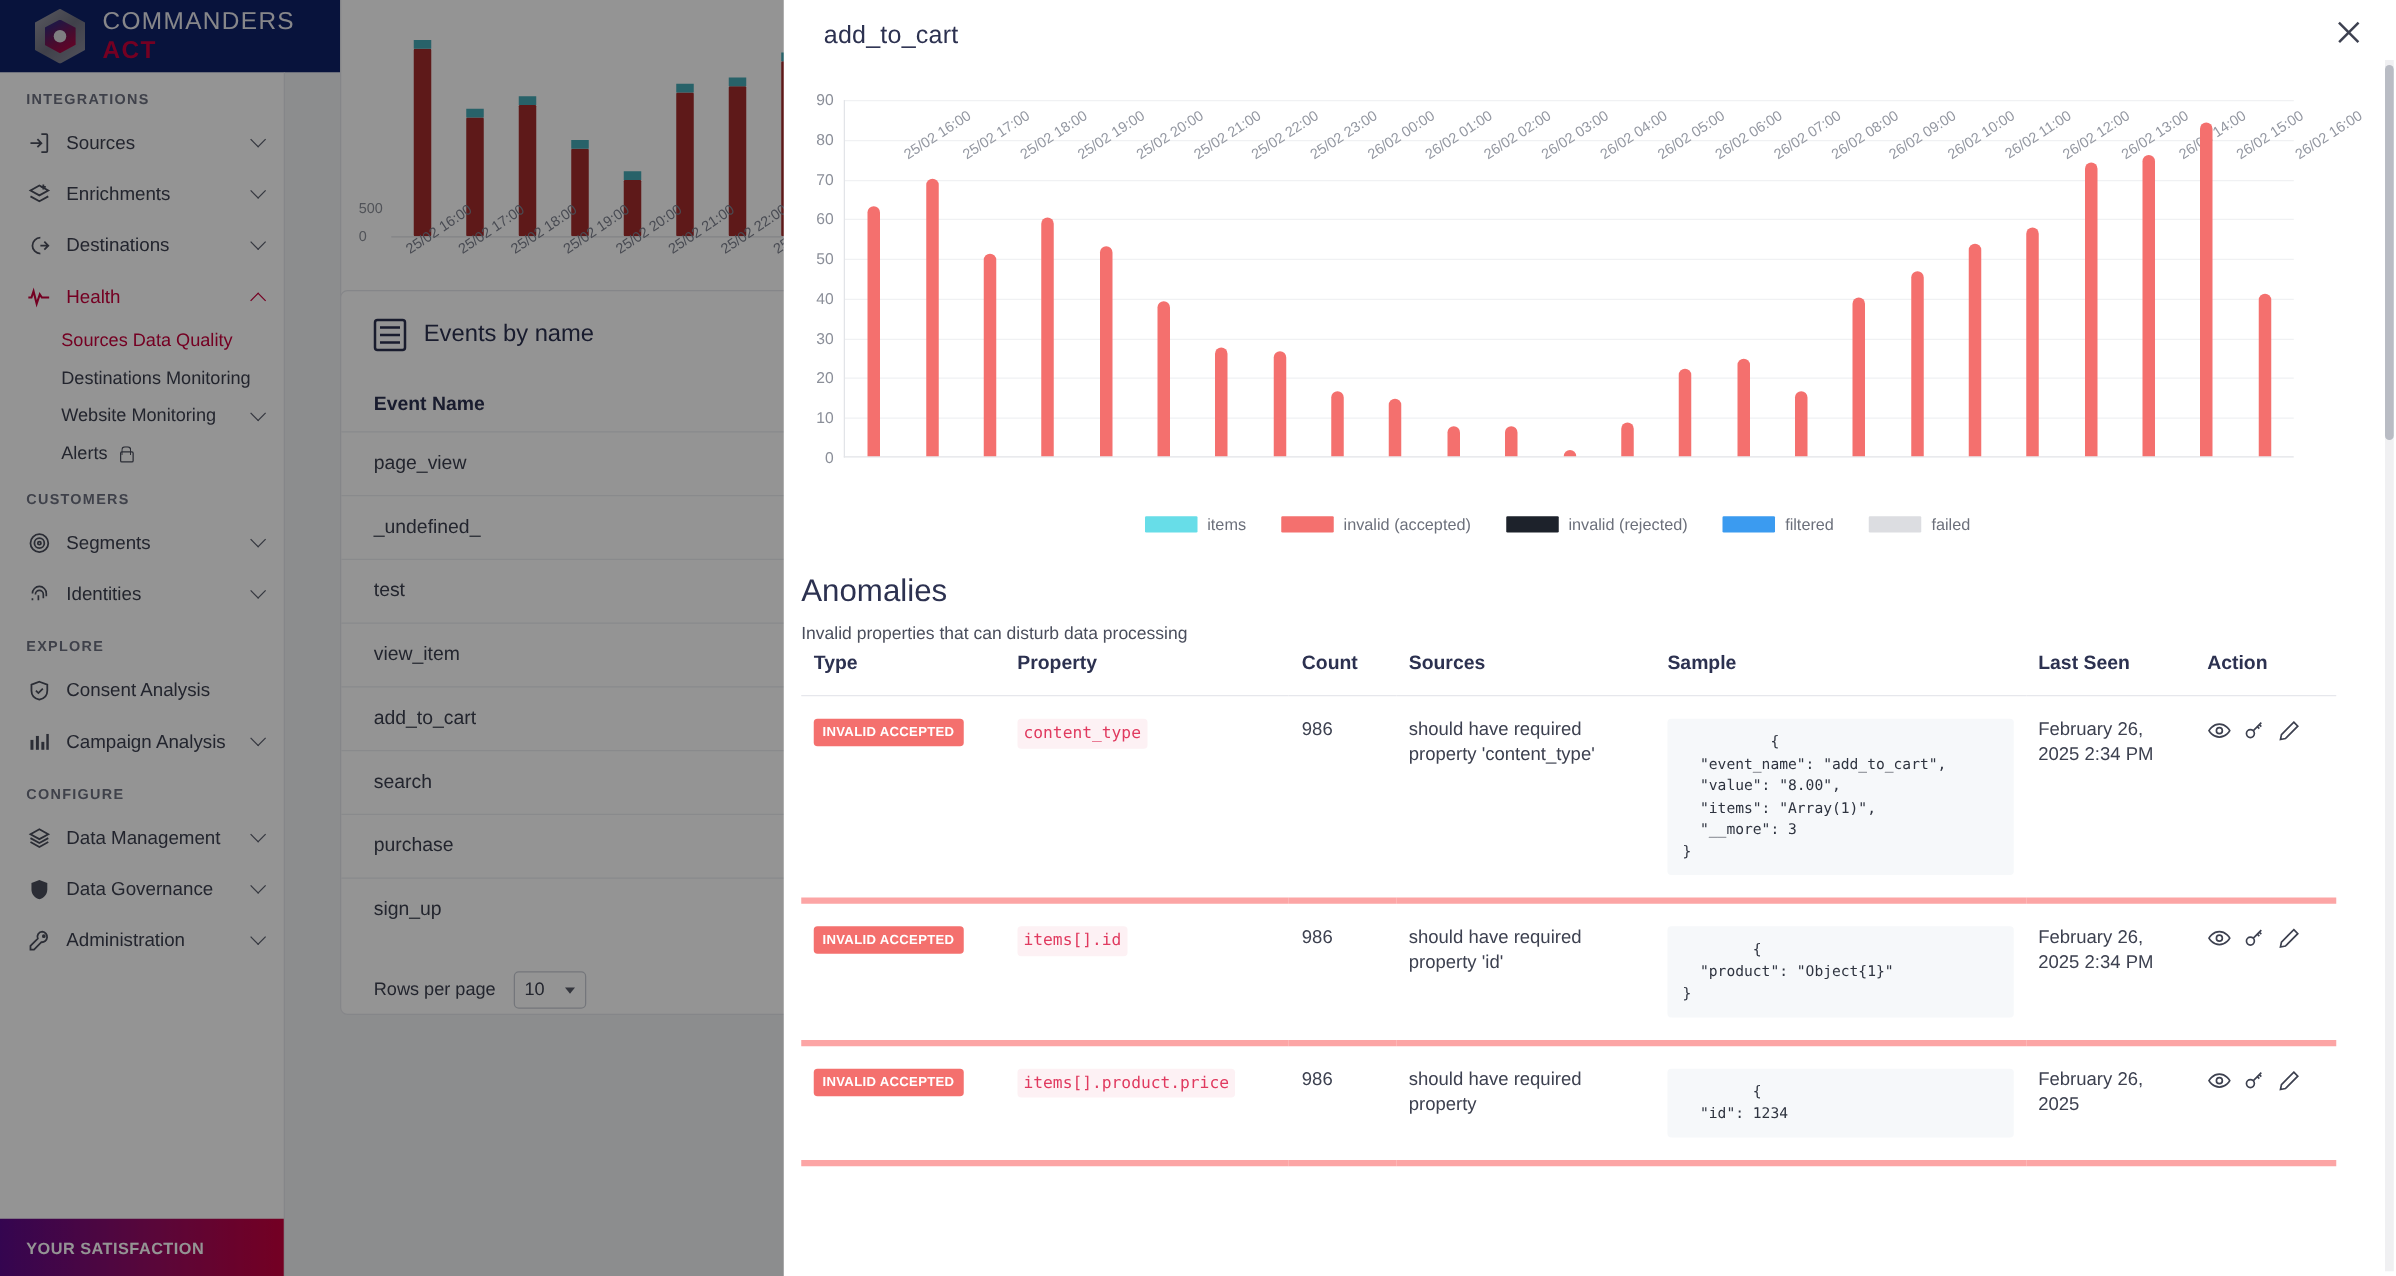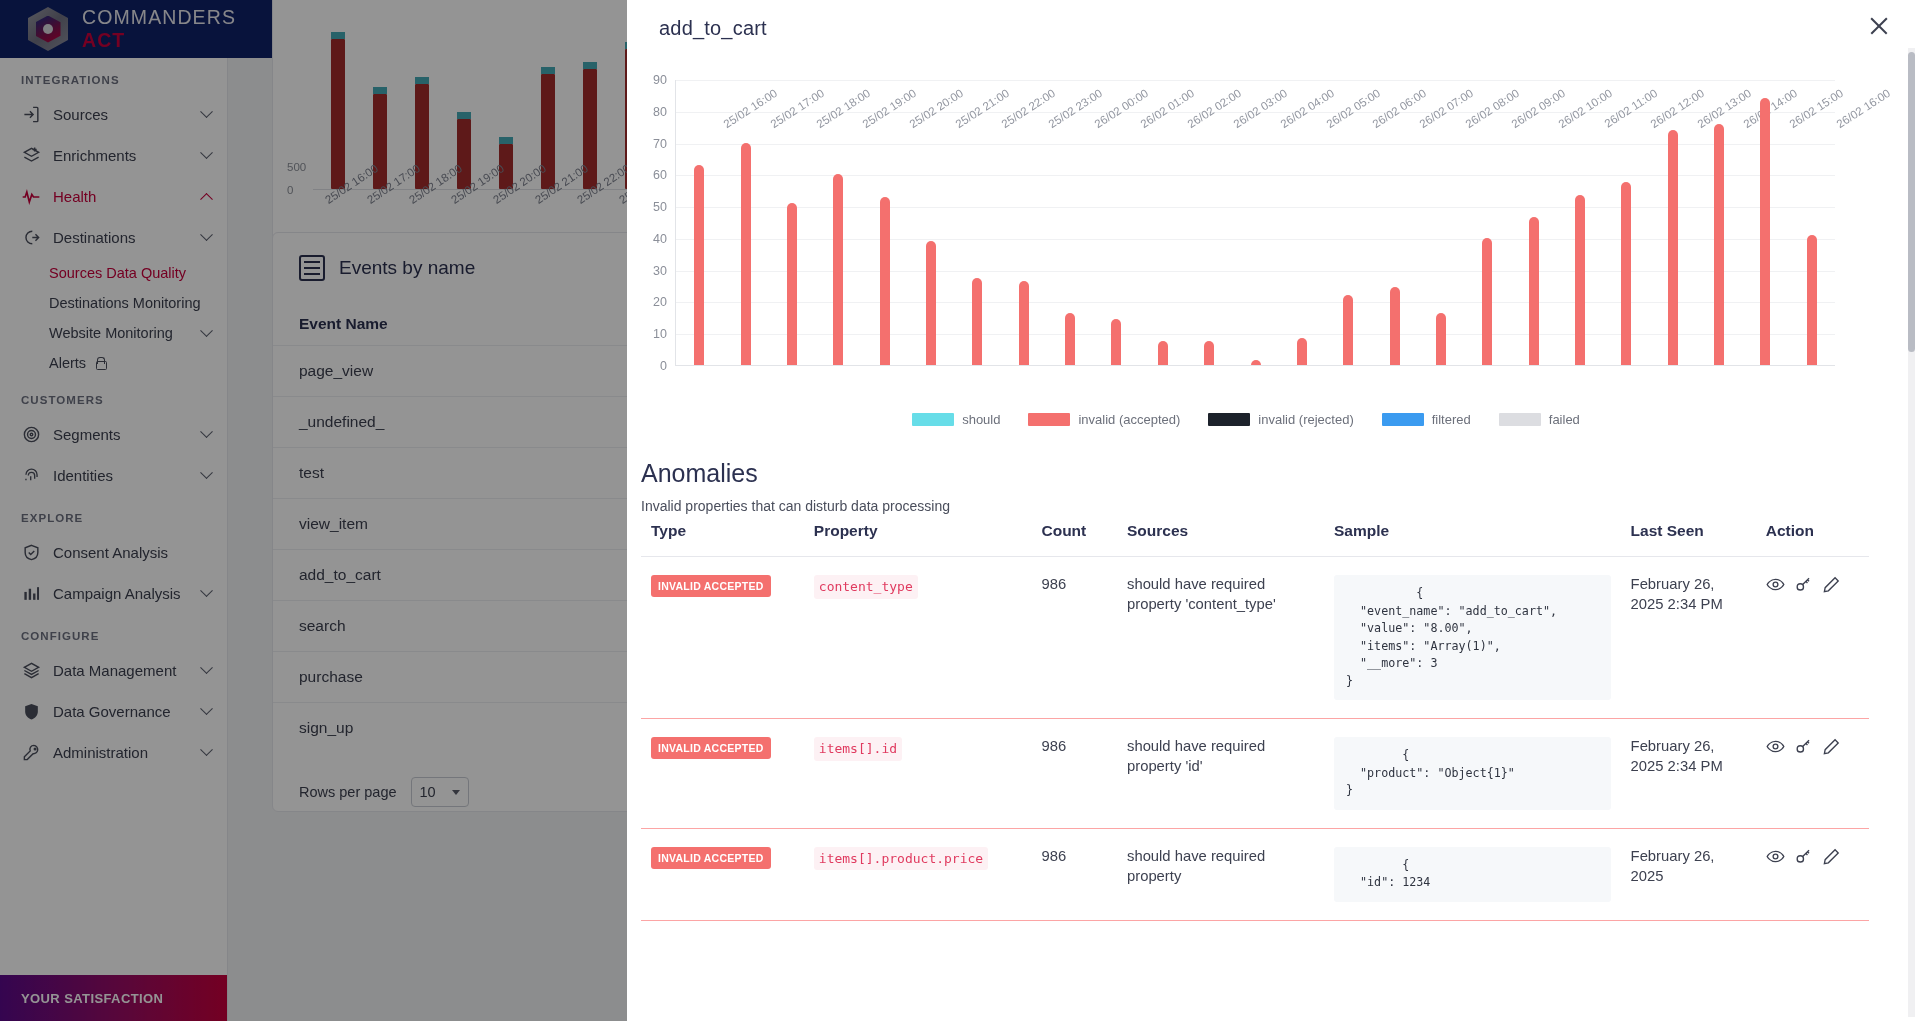--- a/index.html
+++ b/index.html
@@ -192,21 +192,21 @@
   .anom-title { font-size: 25px; color: #2c3150; font-weight: 400; padding-left: 0; }
   .anom-sub { font-size: 14px; color: #4a4e5c; margin-top: 10px; }
 
   table.anom { width: 100%; border-collapse: collapse; margin-top: 2px; table-layout: fixed; }
   table.anom th {
     text-align: left; font-size: 15.5px; color: #2c3150; font-weight: 700;
     padding: 6px 10px 16px 10px; border-bottom: 1px solid #e6e7ec;
   }
   table.anom td {
     vertical-align: top; padding: 18px 10px; font-size: 14.8px; color: #3d4150;
-    border-bottom: 1px solid #fca5a5; line-height: 1.35;
+    border-bottom: 5px solid #fca5a5; line-height: 1.35;
   }
   .col-type { width: 118px; }
   .col-prop { width: 165px; }
   .col-count { width: 62px; }
   .col-msg { width: 150px; }
   .col-sample { width: 215px; }
   .col-seen { width: 98px; }
   .col-action { width: 82px; }
 
   .badge {
@@ -272,38 +272,38 @@
         <span class="side-icon">
           <svg width="19" height="19" viewBox="0 0 24 24" fill="none" stroke="currentColor" stroke-width="1.8">
               <path d="M12 3L3 8l9 5 9-5-9-5z"></path>
               <path d="M3 14l9 5 9-5"></path>
               <path d="M16 2v5M13.5 4.5h5"></path>
             </svg>
         </span>
         <span class="side-label">Enrichments</span>
         <span class="chev"></span>
       </div>
-      <div class="side-item active">
-        <span class="side-icon">
-          <svg width="20" height="20" viewBox="0 0 24 24" fill="none" stroke="currentColor" stroke-width="2">
-              <path d="M2 12h3l2-6 3 12 3-9 2 3h7"></path>
-            </svg>
-        </span>
-        <span class="side-label">Health</span>
-        <span class="chev up"></span>
-      </div>
       <div class="side-item">
         <span class="side-icon">
           <svg width="19" height="19" viewBox="0 0 24 24" fill="none" stroke="currentColor" stroke-width="1.8">
               <path d="M13 4a8 8 0 100 16"></path>
               <path d="M13 12h8M17 8l4 4-4 4"></path>
             </svg>
         </span>
         <span class="side-label">Destinations</span>
         <span class="chev"></span>
+      </div>
+      <div class="side-item active">
+        <span class="side-icon">
+          <svg width="20" height="20" viewBox="0 0 24 24" fill="none" stroke="currentColor" stroke-width="2">
+              <path d="M2 12h3l2-6 3 12 3-9 2 3h7"></path>
+            </svg>
+        </span>
+        <span class="side-label">Health</span>
+        <span class="chev up"></span>
       </div>
       <div class="side-sub active">
         <span>Sources Data Quality</span>
       </div>
       <div class="side-sub">
         <span>Destinations Monitoring</span>
       </div>
       <div class="side-sub">
         <span>Website Monitoring</span>
         <span class="chev"></span>
@@ -557,21 +557,21 @@
             <div class="bar" title="26/02 14:00: 76" style="left: calc(90% - 5px); height: 241.511px; background: rgb(244, 112, 110);"></div>
             <div class="xtick" style="left: calc(90% + 12px);">26/02 14:00</div>
             <div class="bar" title="26/02 15:00: 84" style="left: calc(94% - 5px); height: 266.933px; background: rgb(244, 112, 110);"></div>
             <div class="xtick" style="left: calc(94% + 12px);">26/02 15:00</div>
             <div class="bar" title="26/02 16:00: 41" style="left: calc(98% - 5px); height: 130.289px; background: rgb(244, 112, 110);"></div>
             <div class="xtick" style="left: calc(98% + 12px);">26/02 16:00</div>
           </div>
         <div class="legend" id="legend">
             <div class="legend-item">
               <div class="legend-swatch" style="background: rgb(103, 221, 232);"></div>
-              <div class="legend-label">should</div>
+              <div class="legend-label">items</div>
             </div>
             <div class="legend-item">
               <div class="legend-swatch" style="background: rgb(244, 112, 110);"></div>
               <div class="legend-label">invalid (accepted)</div>
             </div>
             <div class="legend-item">
               <div class="legend-swatch" style="background: rgb(29, 34, 43);"></div>
               <div class="legend-label">invalid (rejected)</div>
             </div>
             <div class="legend-item">

